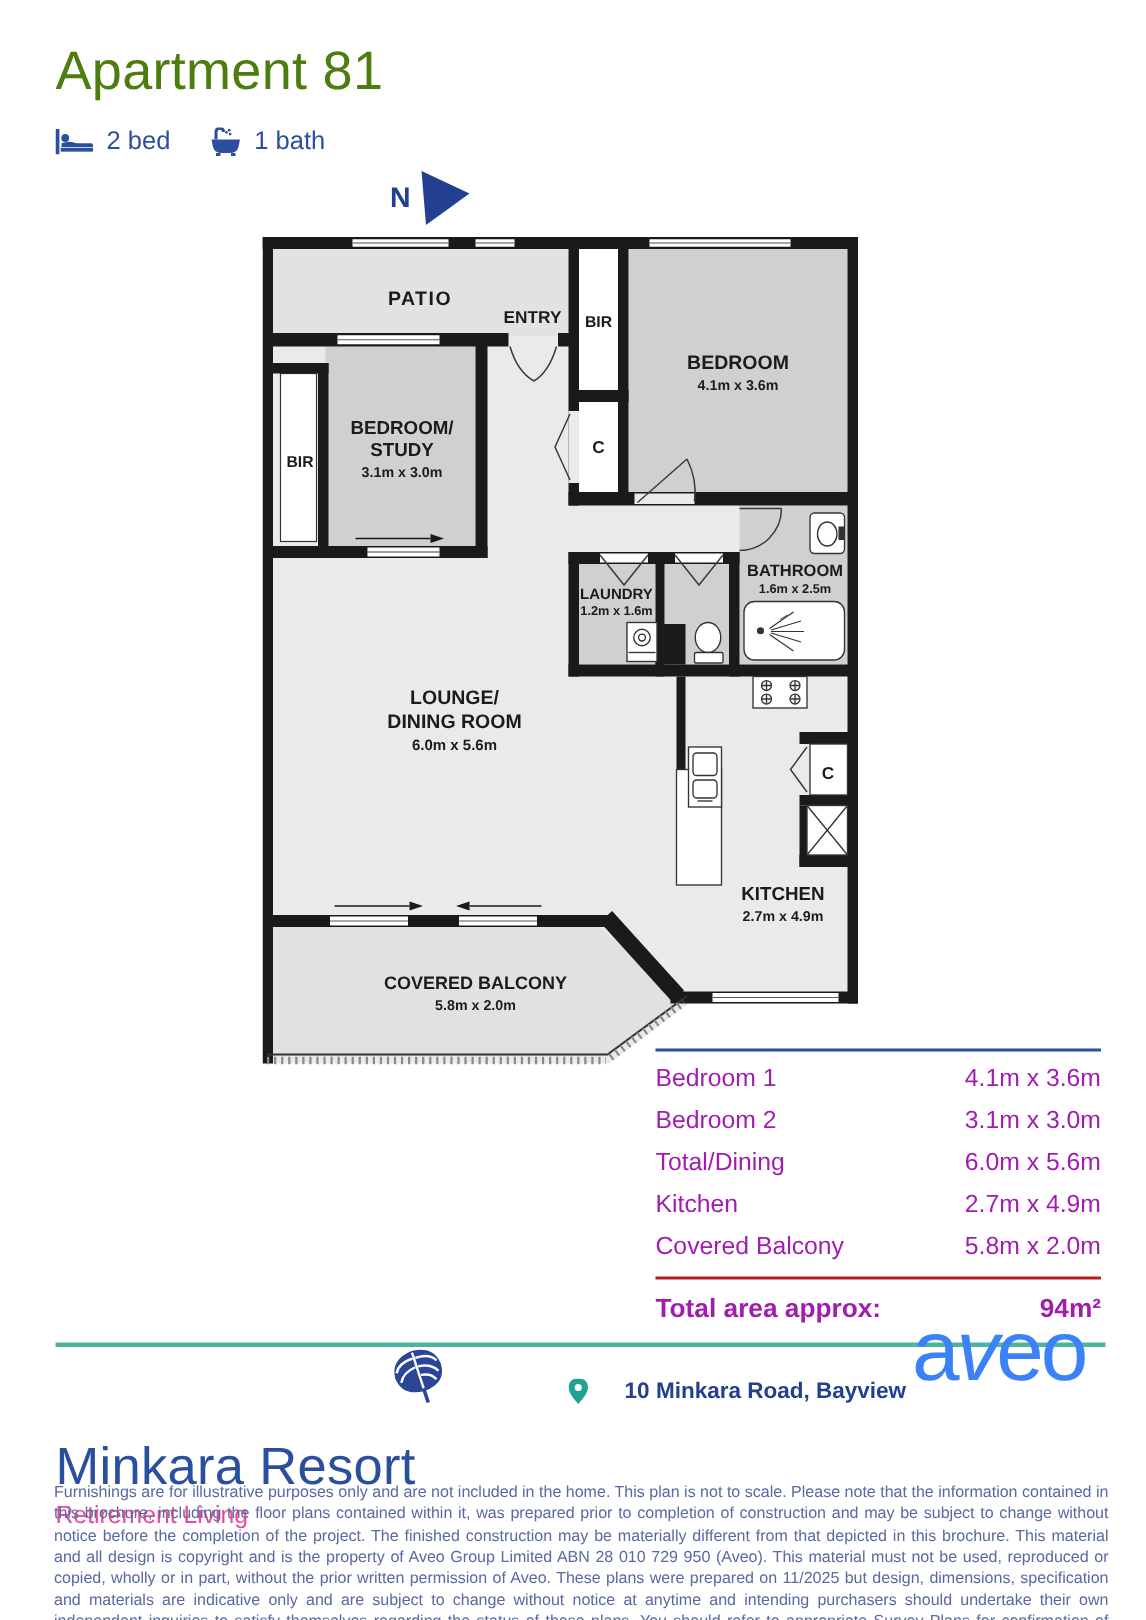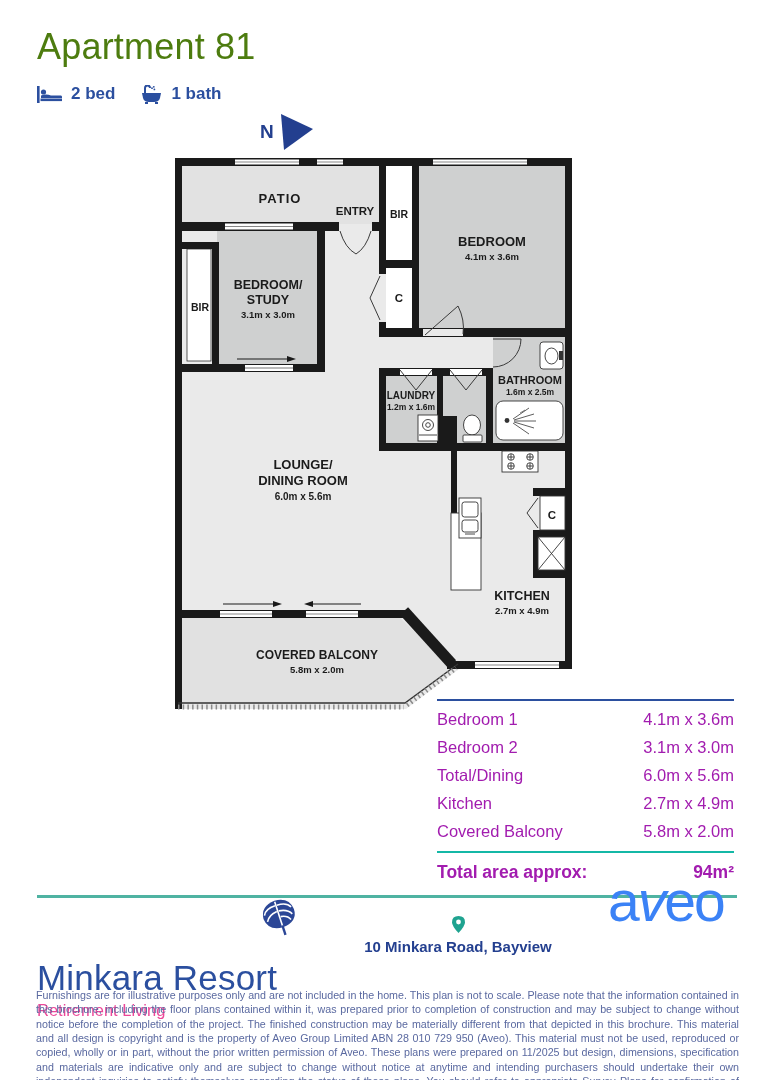--- a/index.html
+++ b/index.html
@@ -6,42 +6,42 @@
   html,body { background:#fff; }
   .page {
     position:relative; width:764px; height:1080px; background:#ffffff;
     font-family:"Liberation Sans", sans-serif; overflow:hidden;
   }
   .title {
     position:absolute; left:37px; top:26px;
     font-size:36px; font-weight:500; color:#4d7c0f; letter-spacing:0.2px;
   }
   .features { position:absolute; left:37px; top:84px; display:flex; align-items:center; gap:26px;
-    color:#2b4f9f; font-size:17px;font-weight:bold; }
+    color:#2b4f9f; font-size:17px; }
   .feature { display:flex; align-items:center; gap:9px; }
   .north { position:absolute; left:250px; top:104px; }
   .plan { position:absolute; left:175px; top:158px; }
   .plan text { font-family:"Liberation Sans", sans-serif; font-weight:bold; fill:#1b1b1b; }
   .dim-table {
     position:absolute; left:437px; top:699px; width:297px;
     color:#a21caf; font-size:16.5px;
   }
   .dim-table .rows { border-top:2px solid #2b4f9f; padding-top:4px; }
   .dim-row { display:flex; justify-content:space-between; padding:4.6px 0; }
-  .total-row { border-top:2px solid #14b8a6; margin-top:5px; padding-top:9px;
+  .total-row { border-top:2px solid #b91c1c; margin-top:5px; padding-top:9px;
     display:flex; justify-content:space-between; font-weight:bold; font-size:17.5px; }
   .teal-rule { position:absolute; left:37px; top:895px; width:700px; height:3px; background:#4fb3a2; }
   .brand { position:absolute; left:37px; top:958px; color:#2b4f9f; }
   .brand-name { font-size:35px; font-weight:500; letter-spacing:0.2px; }
   .brand-sub { font-size:16.5px; margin-top:3px; color:#ec4899; }
   .leaf { position:absolute; left:258px; top:897px; }
   .contact { position:absolute; left:312px; top:916px; width:292px; text-align:center;
     color:#233f8f; font-weight:bold; font-size:15px; line-height:1.55; }
   .contact .sep { color:#4fb3a2; padding:0 4px; font-weight:normal; }
-  .contact-line2 { display:flex; align-items:center; justify-content:flex-end; gap:2px;flex-direction:column; }
+  .contact-line2 { display:flex; align-items:center; justify-content:flex-end; gap:24px; }
   .aveo { position:absolute; left:608px; top:868px; font-size:57px; font-weight:normal;
     color:#3b82f6; letter-spacing:-2px; }
   .aveo .v { font-style:italic; }
   .disclaimer {
     position:absolute; left:36px; top:988px; width:703px;
     font-size:10.7px; line-height:1.34; color:#5a69a0; text-align:justify;
   }
 </style>
 </head>
 <body>

